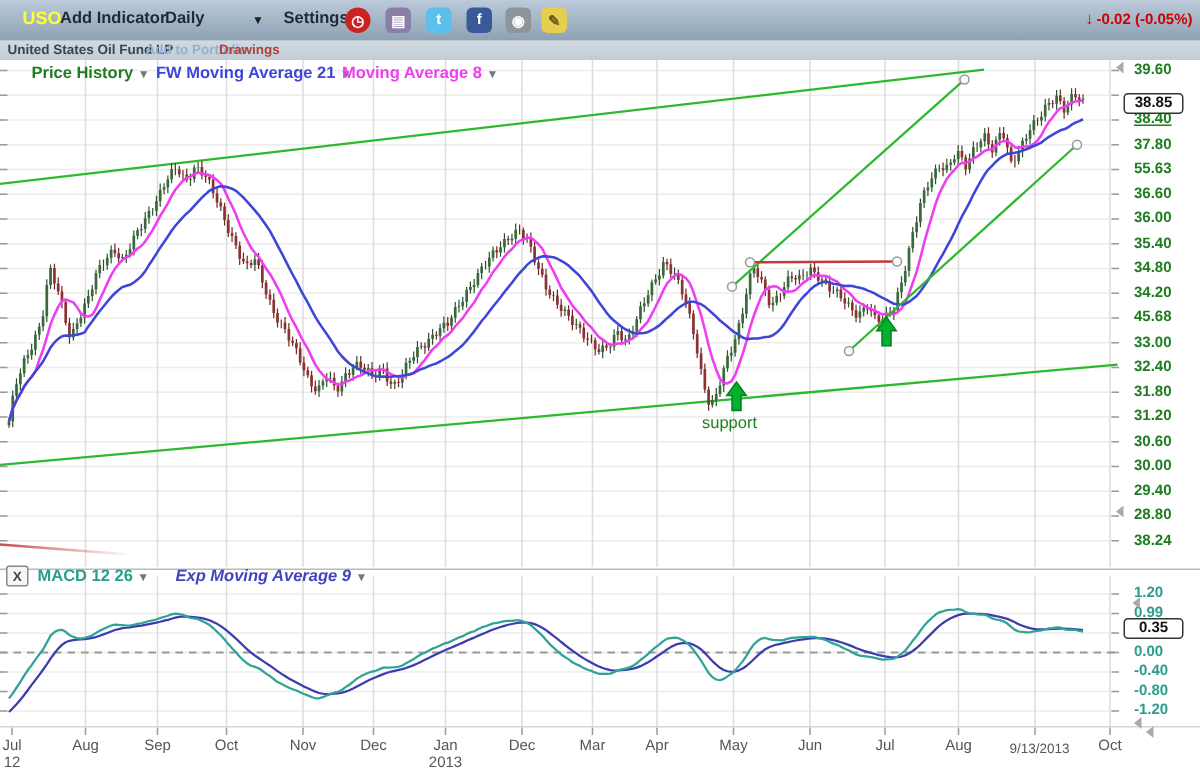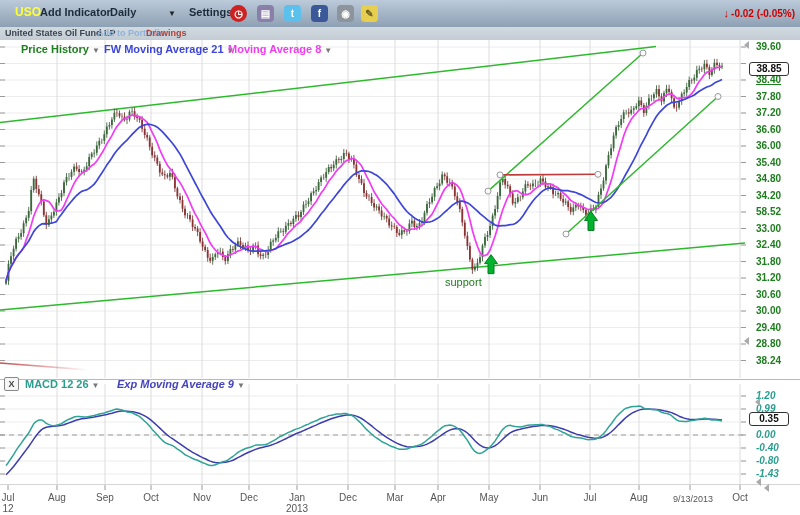--- a/index.html
+++ b/index.html
@@ -30,27 +30,27 @@
   #ind-ma8{left:212px;color:#f03cf2;}
   
   #macd-close{position:absolute;left:4px;top:377px;width:13px;height:12px;border:1px solid #888;
     border-radius:2px;background:#f6f6f6;color:#444;font-size:9px;font-weight:700;
     display:flex;align-items:center;justify-content:center;}
   .macd-chip{position:absolute;top:378px;font-size:11px;font-weight:700;white-space:nowrap;}
   #macd-label{left:25px;color:#2a9d8f;}
   #macd-signal-label{left:117px;color:#4444bb;font-style:italic;}
   
   .y-label{position:absolute;left:756px;font-size:10px;font-weight:700;color:#1e7d1e;}
-  .y-label.macd{color:#2a9d8f;font-style:italic;}
+  .y-label.macd{color:#2a9d8f;}
   .val-box{position:absolute;left:749px;width:38px;height:12px;border:1px solid #333;border-radius:3px;
     background:#fff;font-size:10px;font-weight:700;color:#111;text-align:center;line-height:12px;z-index:5;}
   .x-label{position:absolute;font-size:10px;color:#555;text-align:center;width:40px;line-height:11px;}
   .x-label.small{font-size:9px;width:60px;}
   
-  #support-label{position:absolute;font-size:11px;color:#1e7d1e;}
+  #support-label{position:absolute;font-size:11px;color:#1e7d1e;margin-left:23px;}
   .divider{position:absolute;left:0;width:800px;background:#b9b9b9;height:1px;}
   .tri-left{position:absolute;width:0;height:0;border-top:4px solid transparent;
     border-bottom:4px solid transparent;border-right:5px solid #aaa;}
   svg{position:absolute;left:0;top:0;}
 </style>
 </head>
 <body>
 
 <div id="app">
 
@@ -252,42 +252,42 @@
 
   <div class="val-box" style="top:62px">38.85</div>
   <div class="val-box" style="top:412px">0.35</div>
 
   <div id="support-label" style="left: 445px; top: 276px;">support</div>
 
   <div id="y-labels">
       <div class="y-label" style="top: 41px;">39.60</div>
       <div class="y-label" style="top: 74px; text-decoration: underline;">38.40</div>
       <div class="y-label" style="top: 90.5px;">37.80</div>
-      <div class="y-label" style="top: 107px;">37.20</div>
+      <div class="y-label" style="top: 107px;">55.63</div>
       <div class="y-label" style="top: 123.5px;">36.60</div>
       <div class="y-label" style="top: 140px;">36.00</div>
       <div class="y-label" style="top: 156.5px;">35.40</div>
       <div class="y-label" style="top: 173px;">34.80</div>
       <div class="y-label" style="top: 189.5px;">34.20</div>
-      <div class="y-label" style="top: 206px;">58.52</div>
+      <div class="y-label" style="top: 206px;">45.68</div>
       <div class="y-label" style="top: 222.5px;">33.00</div>
       <div class="y-label" style="top: 239px; text-align: center;">32.40</div>
       <div class="y-label" style="top: 255.5px;">31.80</div>
       <div class="y-label" style="top: 272px;">31.20</div>
       <div class="y-label" style="top: 288.5px;">30.60</div>
       <div class="y-label" style="top: 305px;">30.00</div>
       <div class="y-label" style="top: 321.5px;">29.40</div>
       <div class="y-label" style="top: 338px;">28.80</div>
       <div class="y-label" style="top: 354.5px;">38.24</div>
       <div class="y-label macd" style="top: 390px;">1.20</div>
       <div class="y-label macd" style="top: 403px;">0.99</div>
       <div class="y-label macd" style="top: 429px;">0.00</div>
       <div class="y-label macd" style="top: 442px;">-0.40</div>
       <div class="y-label macd" style="top: 455px;">-0.80</div>
-      <div class="y-label macd" style="top: 468px;">-1.43</div>
+      <div class="y-label macd" style="top: 468px;">-1.20</div>
     </div>
   <div id="x-labels">
       <div class="x-label" style="left: -12px; top: 492px;">Jul<br>12</div>
       <div class="x-label" style="left: 37px; top: 492px;">Aug</div>
       <div class="x-label" style="left: 85px; top: 492px;">Sep</div>
       <div class="x-label" style="left: 131px; top: 492px;">Oct</div>
       <div class="x-label" style="left: 182px; top: 492px;">Nov</div>
       <div class="x-label" style="left: 229px; top: 492px;">Dec</div>
       <div class="x-label" style="left: 277px; top: 492px;">Jan<br>2013</div>
       <div class="x-label" style="left: 328px; top: 492px;">Dec</div>

